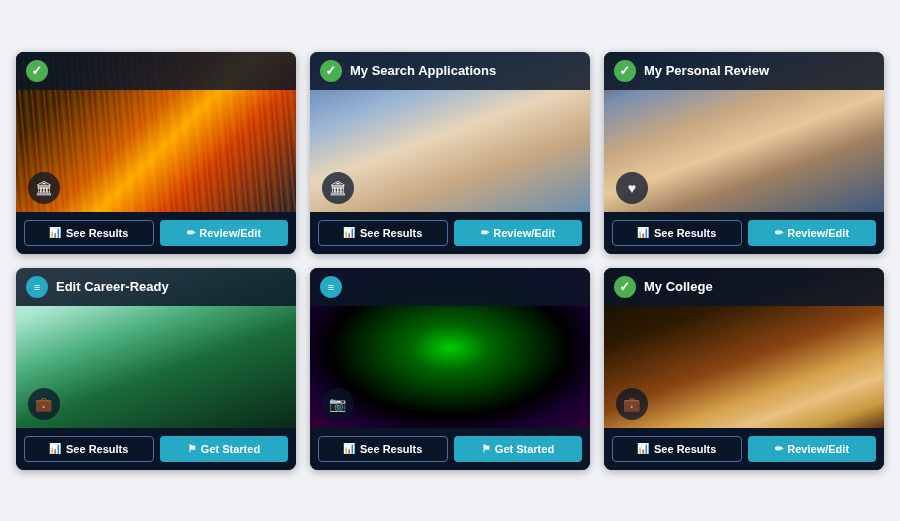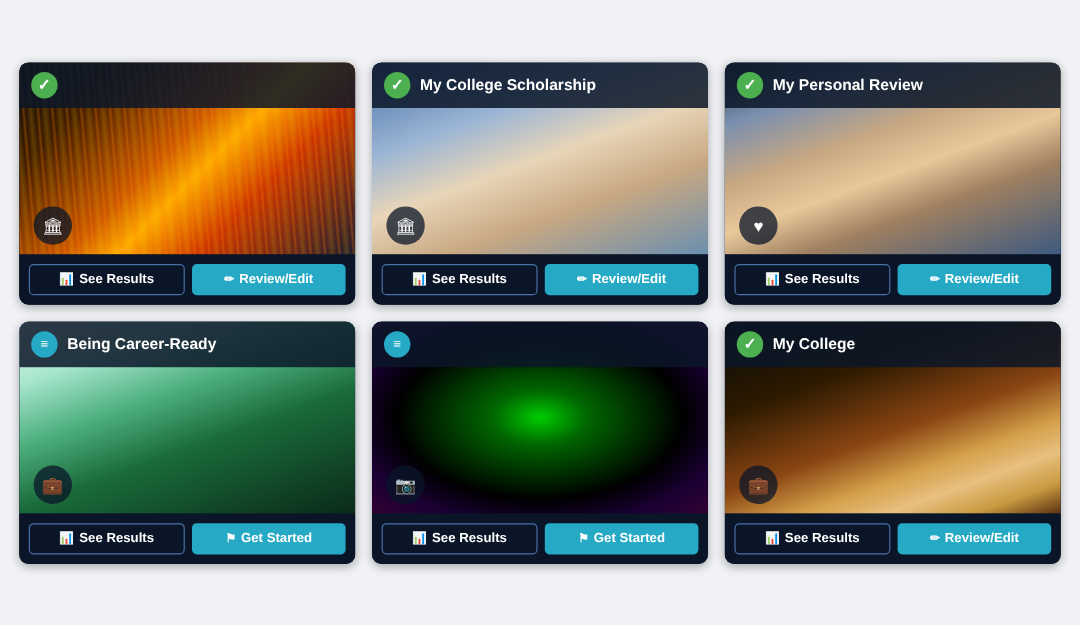--- a/index.html
+++ b/index.html
@@ -181,21 +181,21 @@
       <div class="card-footer">
         <button class="btn btn-results"><span style="font-size:10px">📊</span> See Results</button>
         <button class="btn btn-action"><span style="font-size:10px">✏</span> Review/Edit</button>
       </div>
     </div>
     <div class="card">
       <div class="card-image-area">
         <div class="card-image-bg img-college"></div>
         <div class="card-title-bar">
           <div class="check-icon">✓</div>
-          <span class="card-title">My College Scholarship</span>
+          <span class="card-title">My Search Applications</span>
         </div>
         <div class="card-center-icon">🏛</div>
       </div>
       <div class="card-footer">
         <button class="btn btn-results"><span style="font-size:10px">📊</span> See Results</button>
         <button class="btn btn-action"><span style="font-size:10px">✏</span> Review/Edit</button>
       </div>
     </div>
     <div class="card">
       <div class="card-image-area">
@@ -209,21 +209,21 @@
       <div class="card-footer">
         <button class="btn btn-results"><span style="font-size:10px">📊</span> See Results</button>
         <button class="btn btn-action"><span style="font-size:10px">✏</span> Review/Edit</button>
       </div>
     </div>
     <div class="card">
       <div class="card-image-area">
         <div class="card-image-bg img-career"></div>
         <div class="card-title-bar">
           <div class="partial-icon">≡</div>
-          <span class="card-title">Being Career-Ready</span>
+          <span class="card-title">Edit Career-Ready</span>
         </div>
         <div class="card-center-icon">💼</div>
       </div>
       <div class="card-footer">
         <button class="btn btn-results"><span style="font-size:10px">📊</span> See Results</button>
         <button class="btn btn-action"><span style="font-size:10px">⚑</span> Get Started</button>
       </div>
     </div>
     <div class="card">
       <div class="card-image-area">

